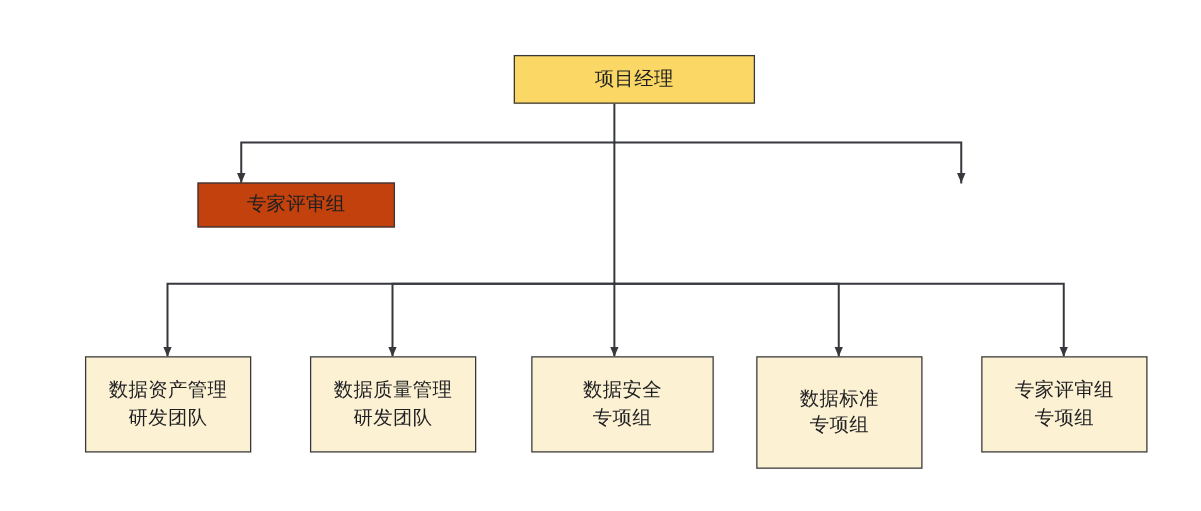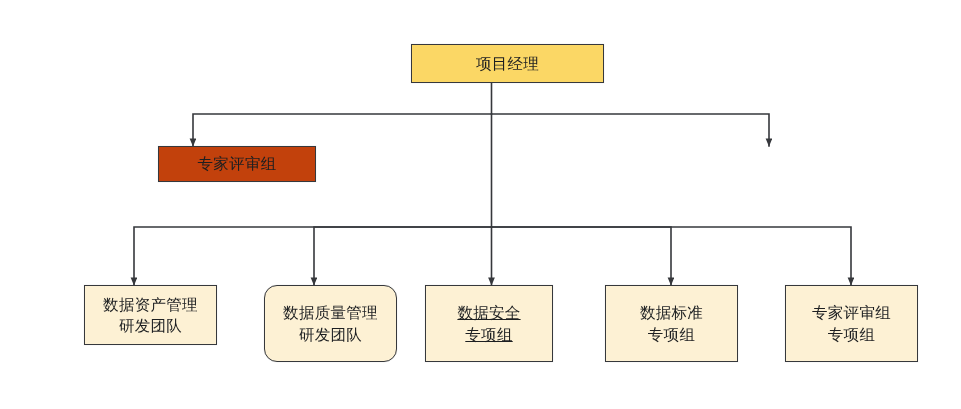--- a/index.html
+++ b/index.html
@@ -86,36 +86,36 @@
 
   <div class="node node-root" style="left:411px; top:44px; width:193px; height:39px;">
     <span class="label">项目经理</span>
   </div>
 
   <div class="node node-staff" style="left:158px; top:146px; width:158px; height:36px;">
     <span class="label">专家评审组</span>
   </div>
 
 
-  <div class="node node-team" style="left:84px; top:285px; width:133px; height:60px;">
+  <div class="node node-team" style="left:68px; top:285px; width:133px; height:77px;">
     <span class="label">数据资产管理
 研发团队</span>
   </div>
 
-  <div class="node node-team" style="left:264px; top:285px; width:133px; height:77px;border-radius:13px;">
+  <div class="node node-team" style="left:248px; top:285px; width:133px; height:77px;">
     <span class="label">数据质量管理
 研发团队</span>
   </div>
 
-  <div class="node node-team" style="left:425px; top:285px; width:128px; height:77px;text-decoration:underline;">
+  <div class="node node-team" style="left:425px; top:285px; width:146px; height:77px;">
     <span class="label">数据安全
 专项组</span>
   </div>
 
-  <div class="node node-team" style="left:605px; top:285px; width:133px; height:77px;">
+  <div class="node node-team" style="left:605px; top:285px; width:133px; height:90px;">
     <span class="label">数据标准
 专项组</span>
   </div>
 
   <div class="node node-team" style="left:785px; top:285px; width:133px; height:77px;">
     <span class="label">专家评审组
 专项组</span>
   </div>
 
 </div>

